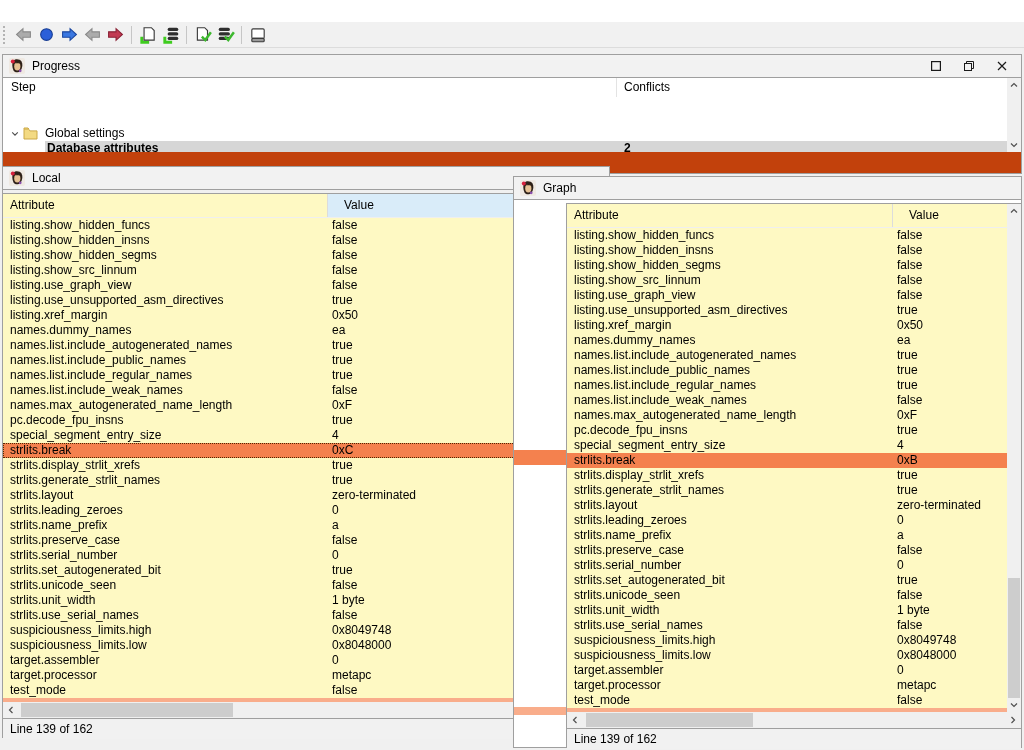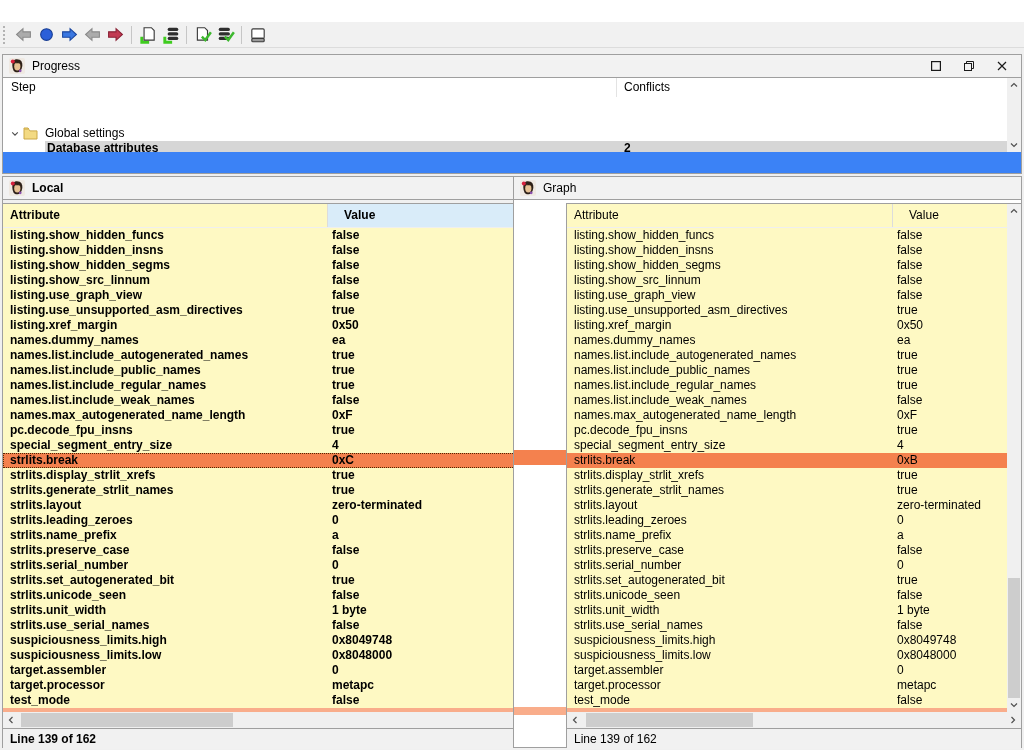--- a/index.html
+++ b/index.html
@@ -10,21 +10,21 @@
   .menubar { position:absolute; top:0; left:0; right:0; height:22px; background:#ffffff; display:flex; align-items:center; padding-left:2px; }
   .menu-item { padding:0 9px; line-height:22px; cursor:default; }
 
   
   .toolbar { position:absolute; top:22px; left:0; right:0; height:26px; background:#f1f1f1; border-bottom:1px solid #dcdcdc; display:flex; align-items:center; }
   .drag-handle { width:5px; height:18px; margin:0 4px 0 3px; border-left:2px dotted #b3b3b3; }
   .tb-btn { width:23px; height:22px; display:flex; align-items:center; justify-content:center; }
   .tb-sep { width:1px; height:18px; background:#c6c6c6; margin:0 4px; }
 
   
-  .win { position:absolute; border:1px solid #9f9f9f; background:#3b82f6; }
+  .win { position:absolute; border:1px solid #9f9f9f; background:#c2410c; }
   .titlebar { height:23px; background:#f2f2f2; border-bottom:1px solid #9f9f9f; display:flex; align-items:center; gap:7px; padding:0 6px; }
   .titlebar .cap { flex:1; }
   .cap-btn { width:26px; height:19px; display:flex; align-items:center; justify-content:center; }
 
   
   #progress-win { left:2px; top:54px; width:1020px; height:120px; }
   .tree-area { position:relative; height:74px; background:#fff; overflow:hidden; }
   .tree-header { height:20px; display:flex; border-bottom:1px solid #ffffff; }
   .th-step { width:614px; padding:2px 4px 0 8px; border-right:1px solid #e3e3e3; }
   .th-conflicts { padding:2px 0 0 7px; }
@@ -40,21 +40,21 @@
   .statusbar { height:21px; background:#f1f1f1; border-top:1px solid #9f9f9f; line-height:20px; padding-left:8px; }
 
   
   .vscroll { position:absolute; right:0; top:0; width:14px; background:#f0f0f0; }
   .tree-area .vscroll { height:74px; }
   .sb-btn { position:absolute; left:0; width:14px; height:14px; display:flex; align-items:center; justify-content:center; }
   .sb-up { top:0; } .sb-down { bottom:0; }
   .sb-thumb { position:absolute; left:1px; right:1px; background:#cdcdcd; }
 
   
-  #local-win  { left:2px;  top:176px; width:608px; height:572px; background:#f0f0f0;font-weight:bold; }
+  #local-win  { left:2px;  top:166px; width:608px; height:572px; background:#f0f0f0; }
   #remote-win { left:513px; top:176px; width:509px; height:572px; background:#ffffff; }
   #local-win .titlebar, #remote-win .titlebar { border:none; height:22px; }
   .tb-wrap { border-bottom:1px solid #9f9f9f; background:#f2f2f2; }
   .pane-body { position:absolute; top:26px; bottom:0; left:0; right:0; }
   #remote-win .pane-body { display:flex; }
 
   .gutter { width:52px; background:#ffffff; position:relative; flex:none; }
   .marker { position:absolute; left:0; right:0; }
   .marker-selected { top:247px; height:15px; background:#F4814E; }
   .marker-conflict { top:504px; height:8px; background:#F9AD8B; }

